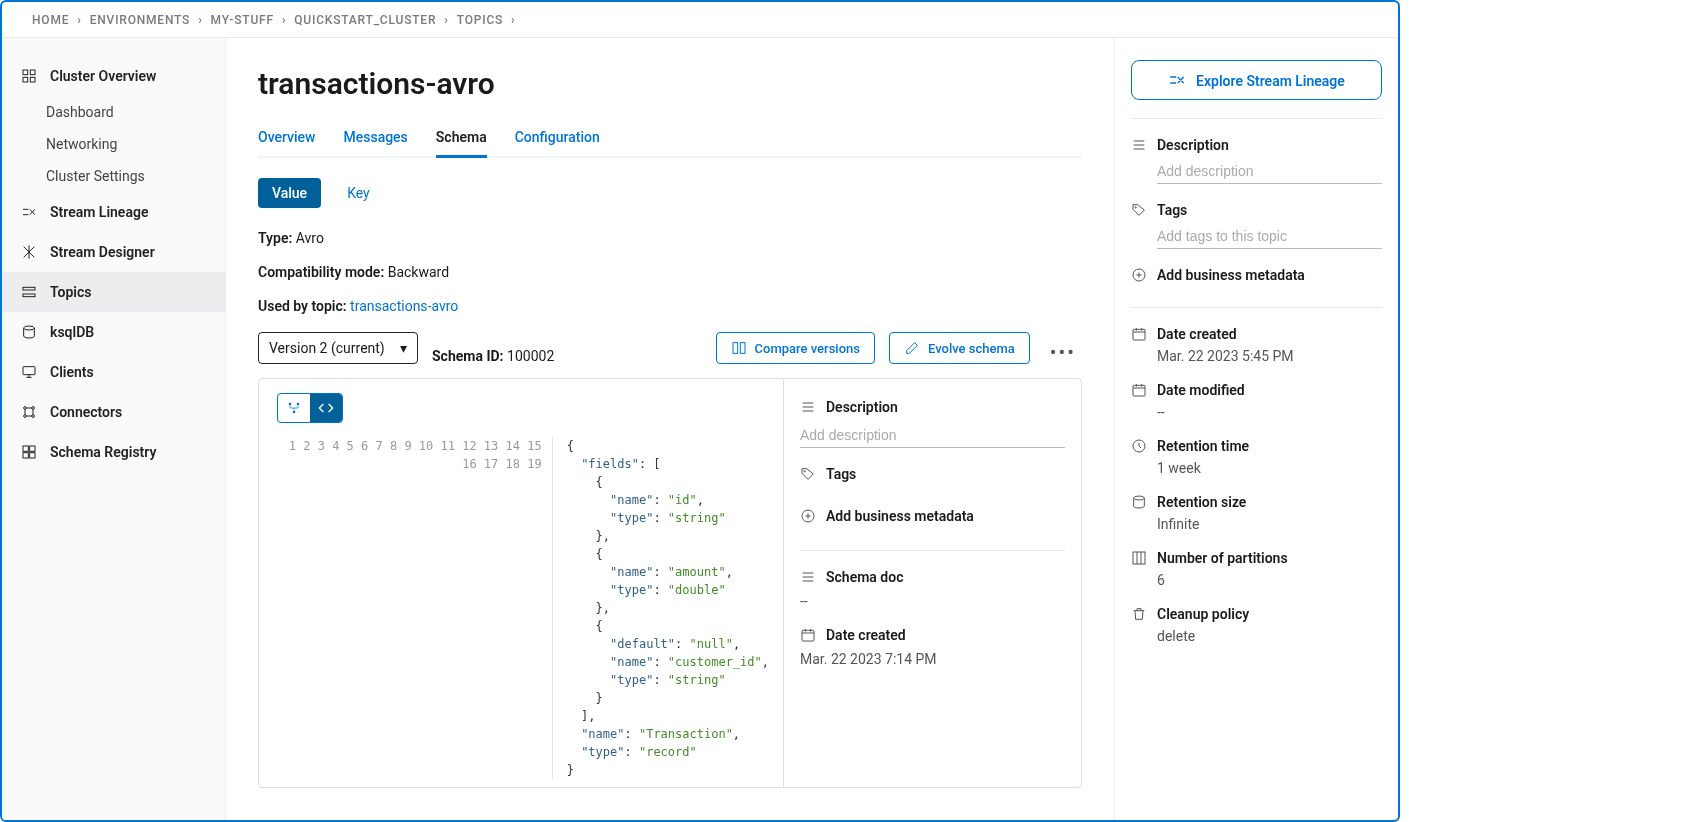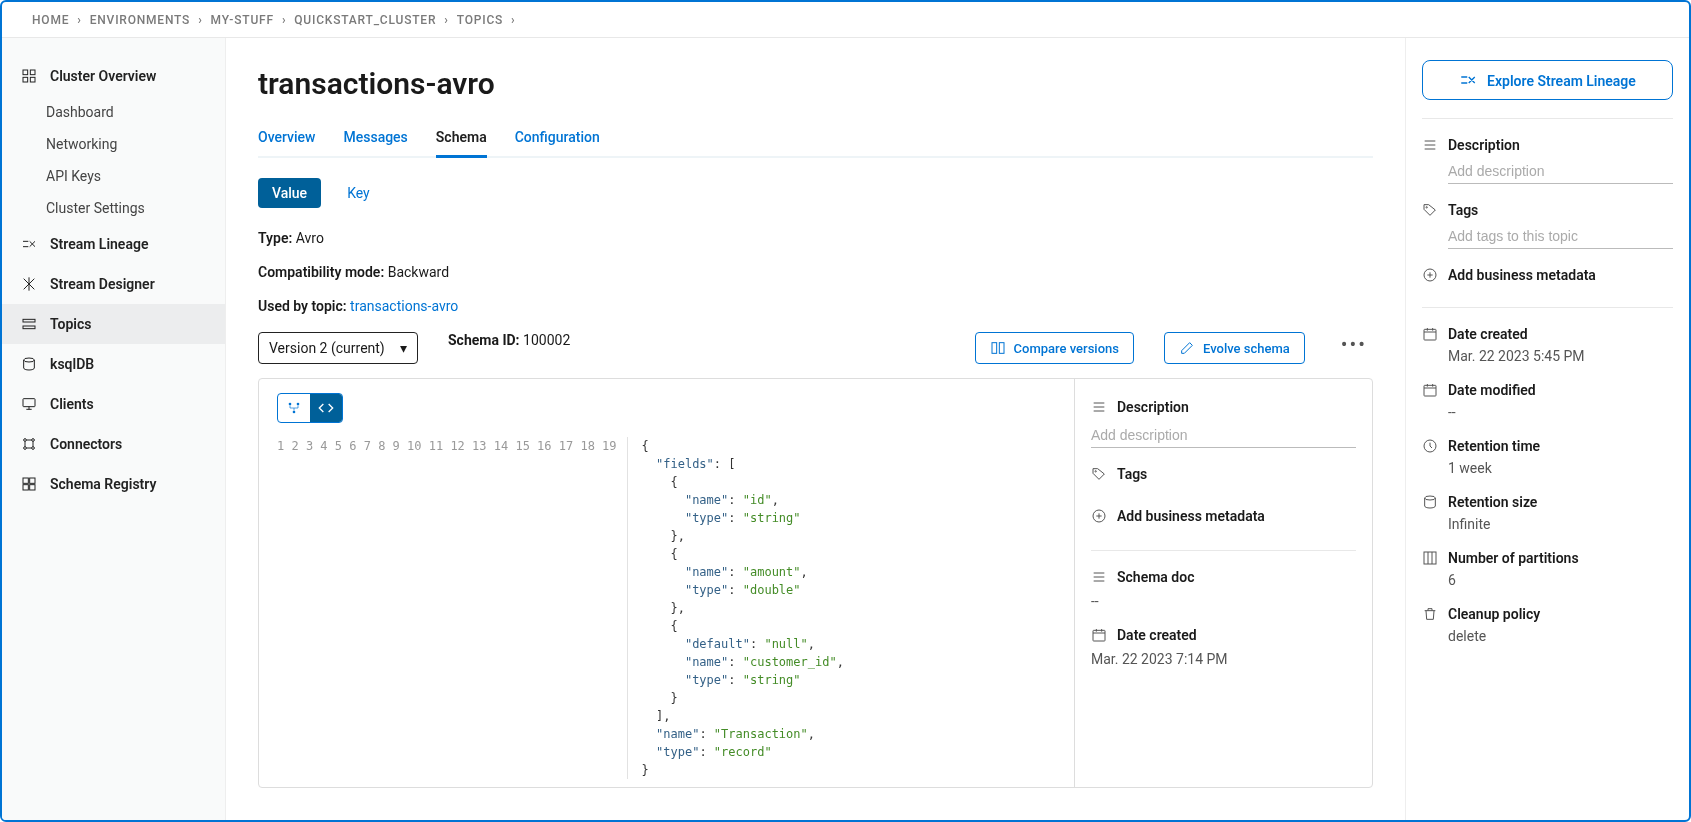--- a/index.html
+++ b/index.html
@@ -1,17 +1,17 @@
 <!DOCTYPE html>
 <html><head>
 <meta charset="utf-8">
 <style>
   * { box-sizing: border-box; margin: 0; padding: 0; }
   body { font-family: -apple-system, BlinkMacSystemFont, "Segoe UI", Roboto, sans-serif; font-size: 14px; color: #1a1a1a; background: #fff; }
-  .app { width: 1691px; height: 822px; border: 2px solid #0074d4; border-radius: 6px; overflow: hidden; display: flex; flex-direction: column; }
+  .app { width: 1400px; height: 822px; border: 2px solid #0074d4; border-radius: 6px; overflow: hidden; display: flex; flex-direction: column; }
   
   .breadcrumb { display: flex; align-items: center; height: 36px; padding: 0 30px; border-bottom: 1px solid #e8e8e8; gap: 8px; }
   .breadcrumb span { font-size: 12px; letter-spacing: .8px; color: #7a7a7a; font-weight: 500; }
   .crumb { cursor: pointer; }
   .chev { color: #bbb; }
   
   .body { flex: 1; display: flex; min-height: 0; }
   
   .sidebar { width: 224px; background: #f9fafa; border-right: 1px solid #eee; display: flex; flex-direction: row; padding-top: 18px; justify-content: space-between; }
   .nav-group { flex: 1; }
@@ -31,21 +31,21 @@
   
   .pill-row { display: flex; gap: 12px; margin-bottom: 22px; }
   .pill { padding: 7px 14px; border-radius: 4px; cursor: pointer; font-size: 14px; }
   .pill.active { background: #006099; color: #fff; font-weight: 500; }
   .pill.link { color: #0074d4; }
   
   .meta-row { display: flex; gap: 18px; margin-bottom: 18px; font-size: 14px; flex-direction: column; }
   .meta-row b { font-weight: 600; }
   .meta-row .linkish { color: #0074d4; cursor: pointer; }
   
-  .toolbar { display: flex; align-items: flex-start; margin-bottom: 14px; gap: 30px; }
+  .toolbar { display: flex; align-items: flex-end; margin-bottom: 14px; gap: 14px; }
   .select { display: inline-flex; align-items: center; justify-content: space-between; border: 1px solid #222; border-radius: 4px; padding: 7px 10px; min-width: 160px; cursor: pointer; font-size: 14px; }
   .select .chev-down { margin-left: 10px; }
   .spacer { flex: 1; }
   .btn { display: inline-flex; align-items: center; gap: 8px; border: 1px solid #0074d4; color: #0074d4; background: #fff; border-radius: 4px; padding: 7px 14px; cursor: pointer; font-size: 13px; font-weight: 500; }
   .btn svg { width: 16px; height: 16px; stroke: #0074d4; fill: none; stroke-width: 1.5; }
   .dots { cursor: pointer; color: #555; font-size: 20px; letter-spacing: 2px; padding: 0 6px; }
   
   .schema-box { border: 1px solid #ddd; border-radius: 4px; display: flex; min-height: 380px; }
   .code-pane { flex: 1; display: flex; flex-direction: column; }
   .code-toggle { display: flex; margin: 14px 0 6px 18px; border: 1px solid #0074d4; border-radius: 4px; width: fit-content; overflow: hidden; }
@@ -110,23 +110,20 @@
                 <rect x="14" y="14" width="7" height="7"></rect>
               </svg>
             </span>
           <span>Cluster Overview</span>
         </div>
         <div class="nav-item sub">
             <span>Dashboard</span>
           </div>
         <div class="nav-item sub">
             <span>Networking</span>
-          </div>
-        <div class="nav-item sub">
-            <span>API Keys</span>
           </div>
         <div class="nav-item sub">
             <span>Cluster Settings</span>
           </div>
         <div class="nav-item">
           <span class="nav-icon">
               <svg viewBox="0 0 24 24">
                 <path d="M3 8h8M3 16h8M13 8l8 8M13 16l8-8"></path>
               </svg>
             </span>

